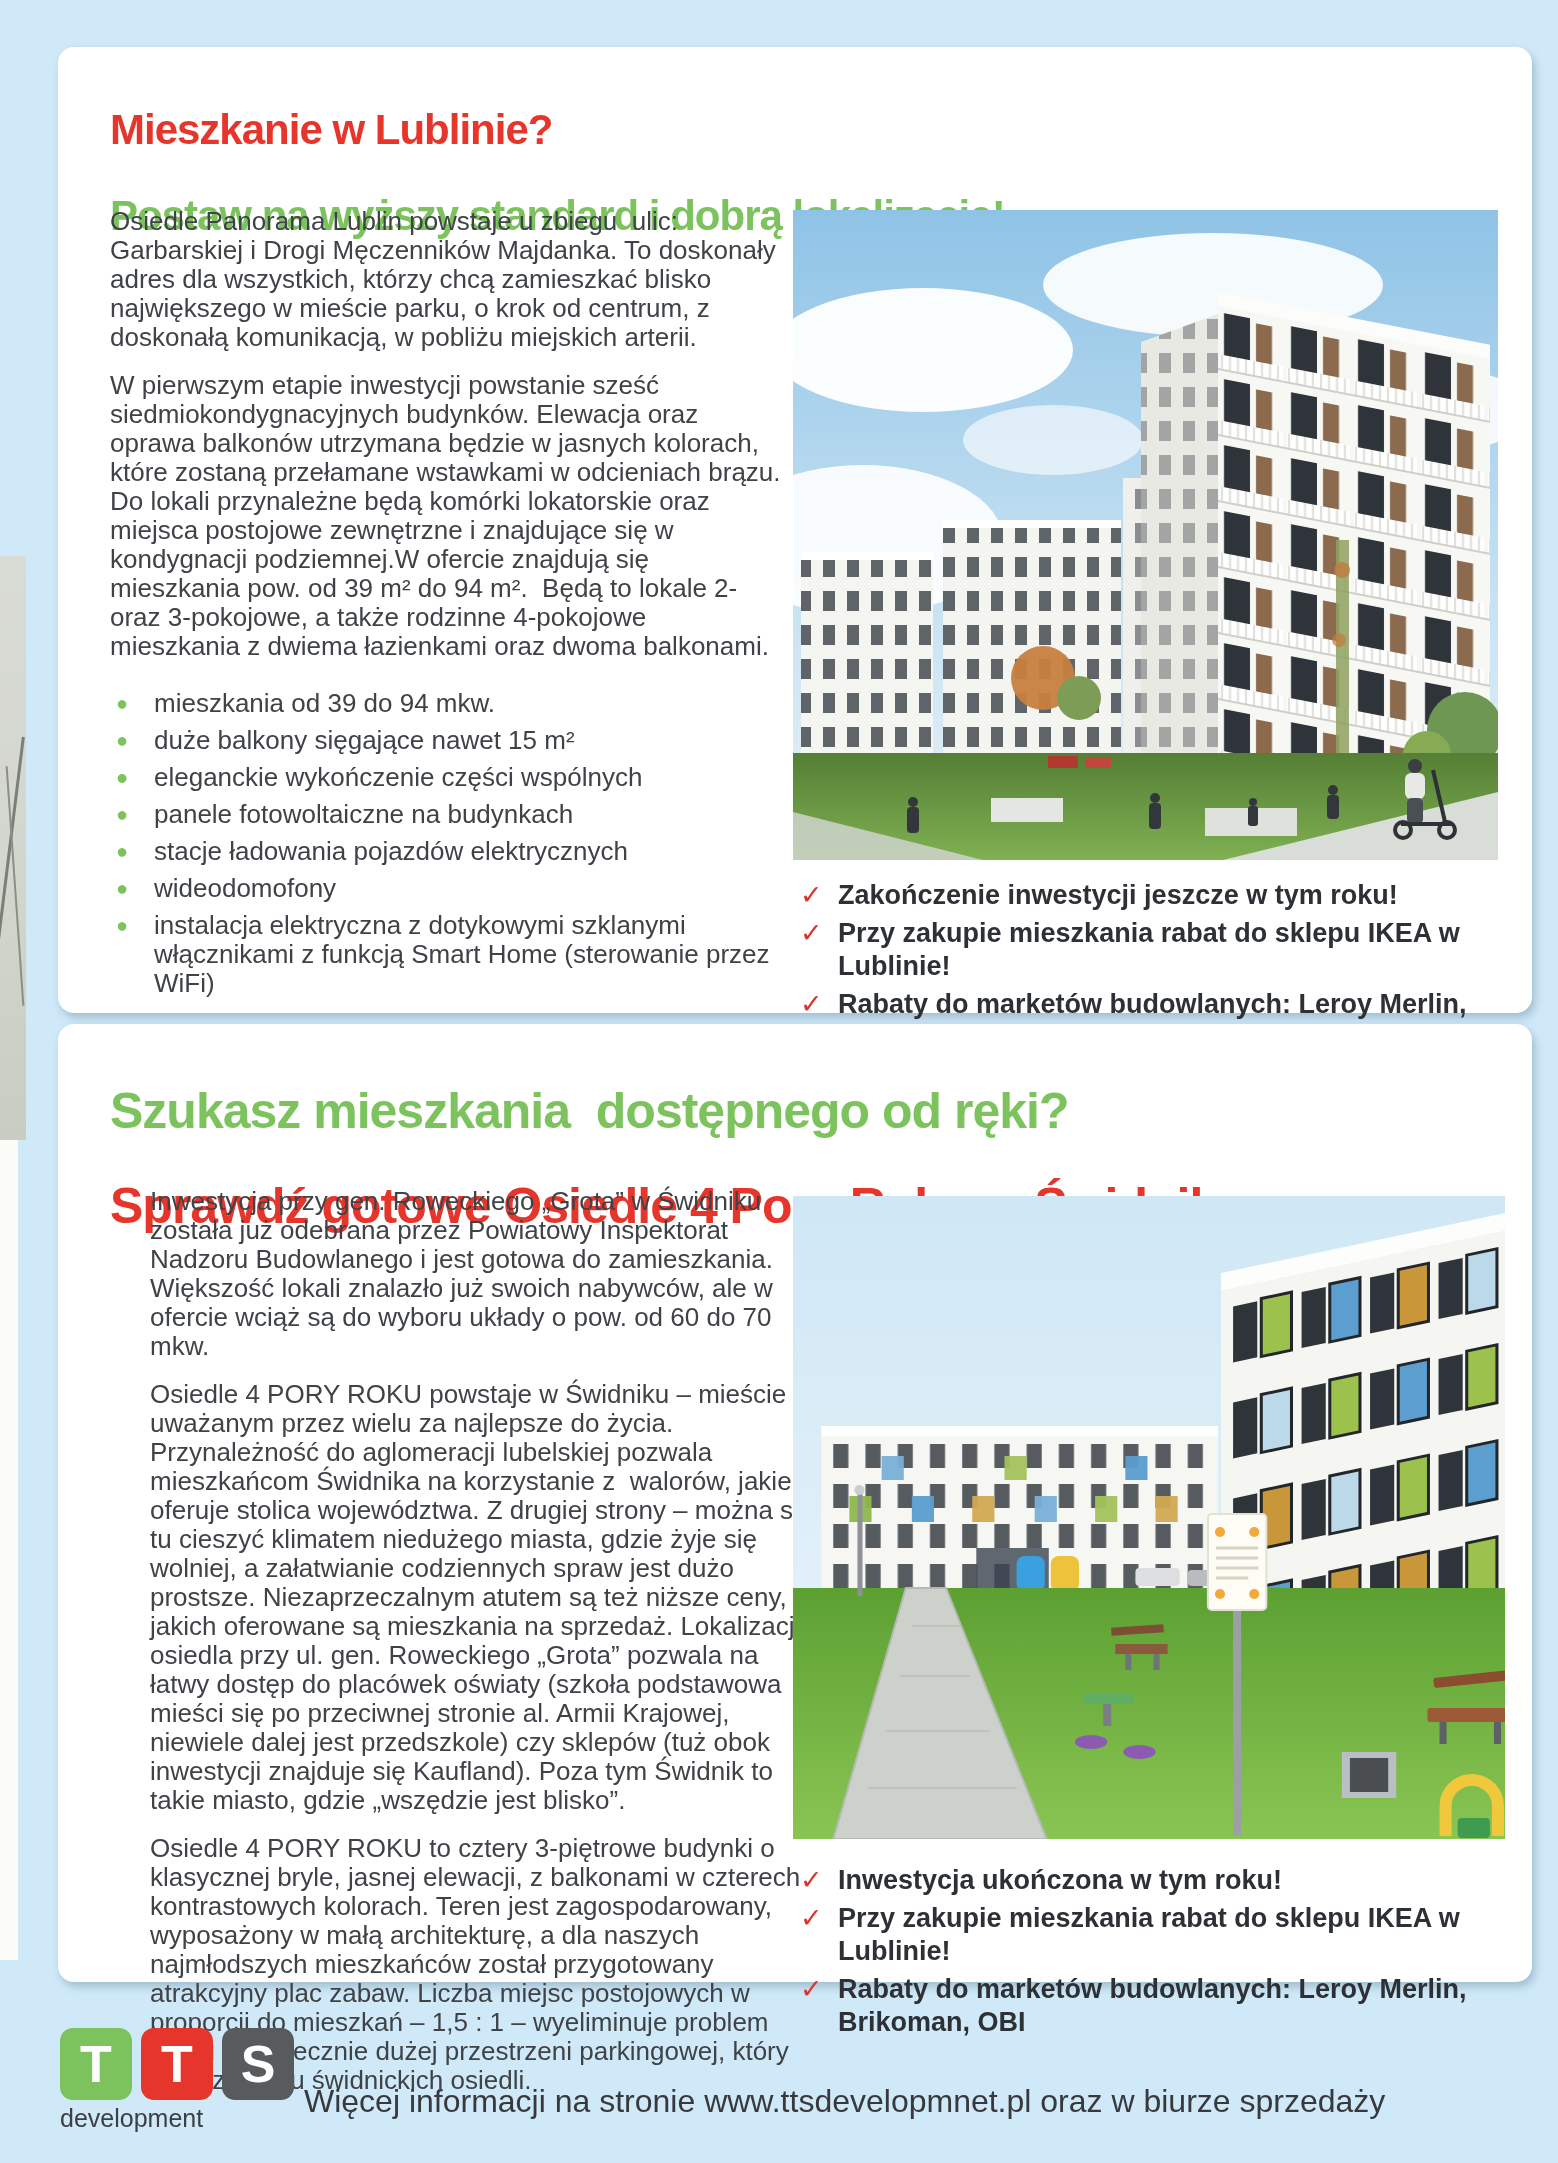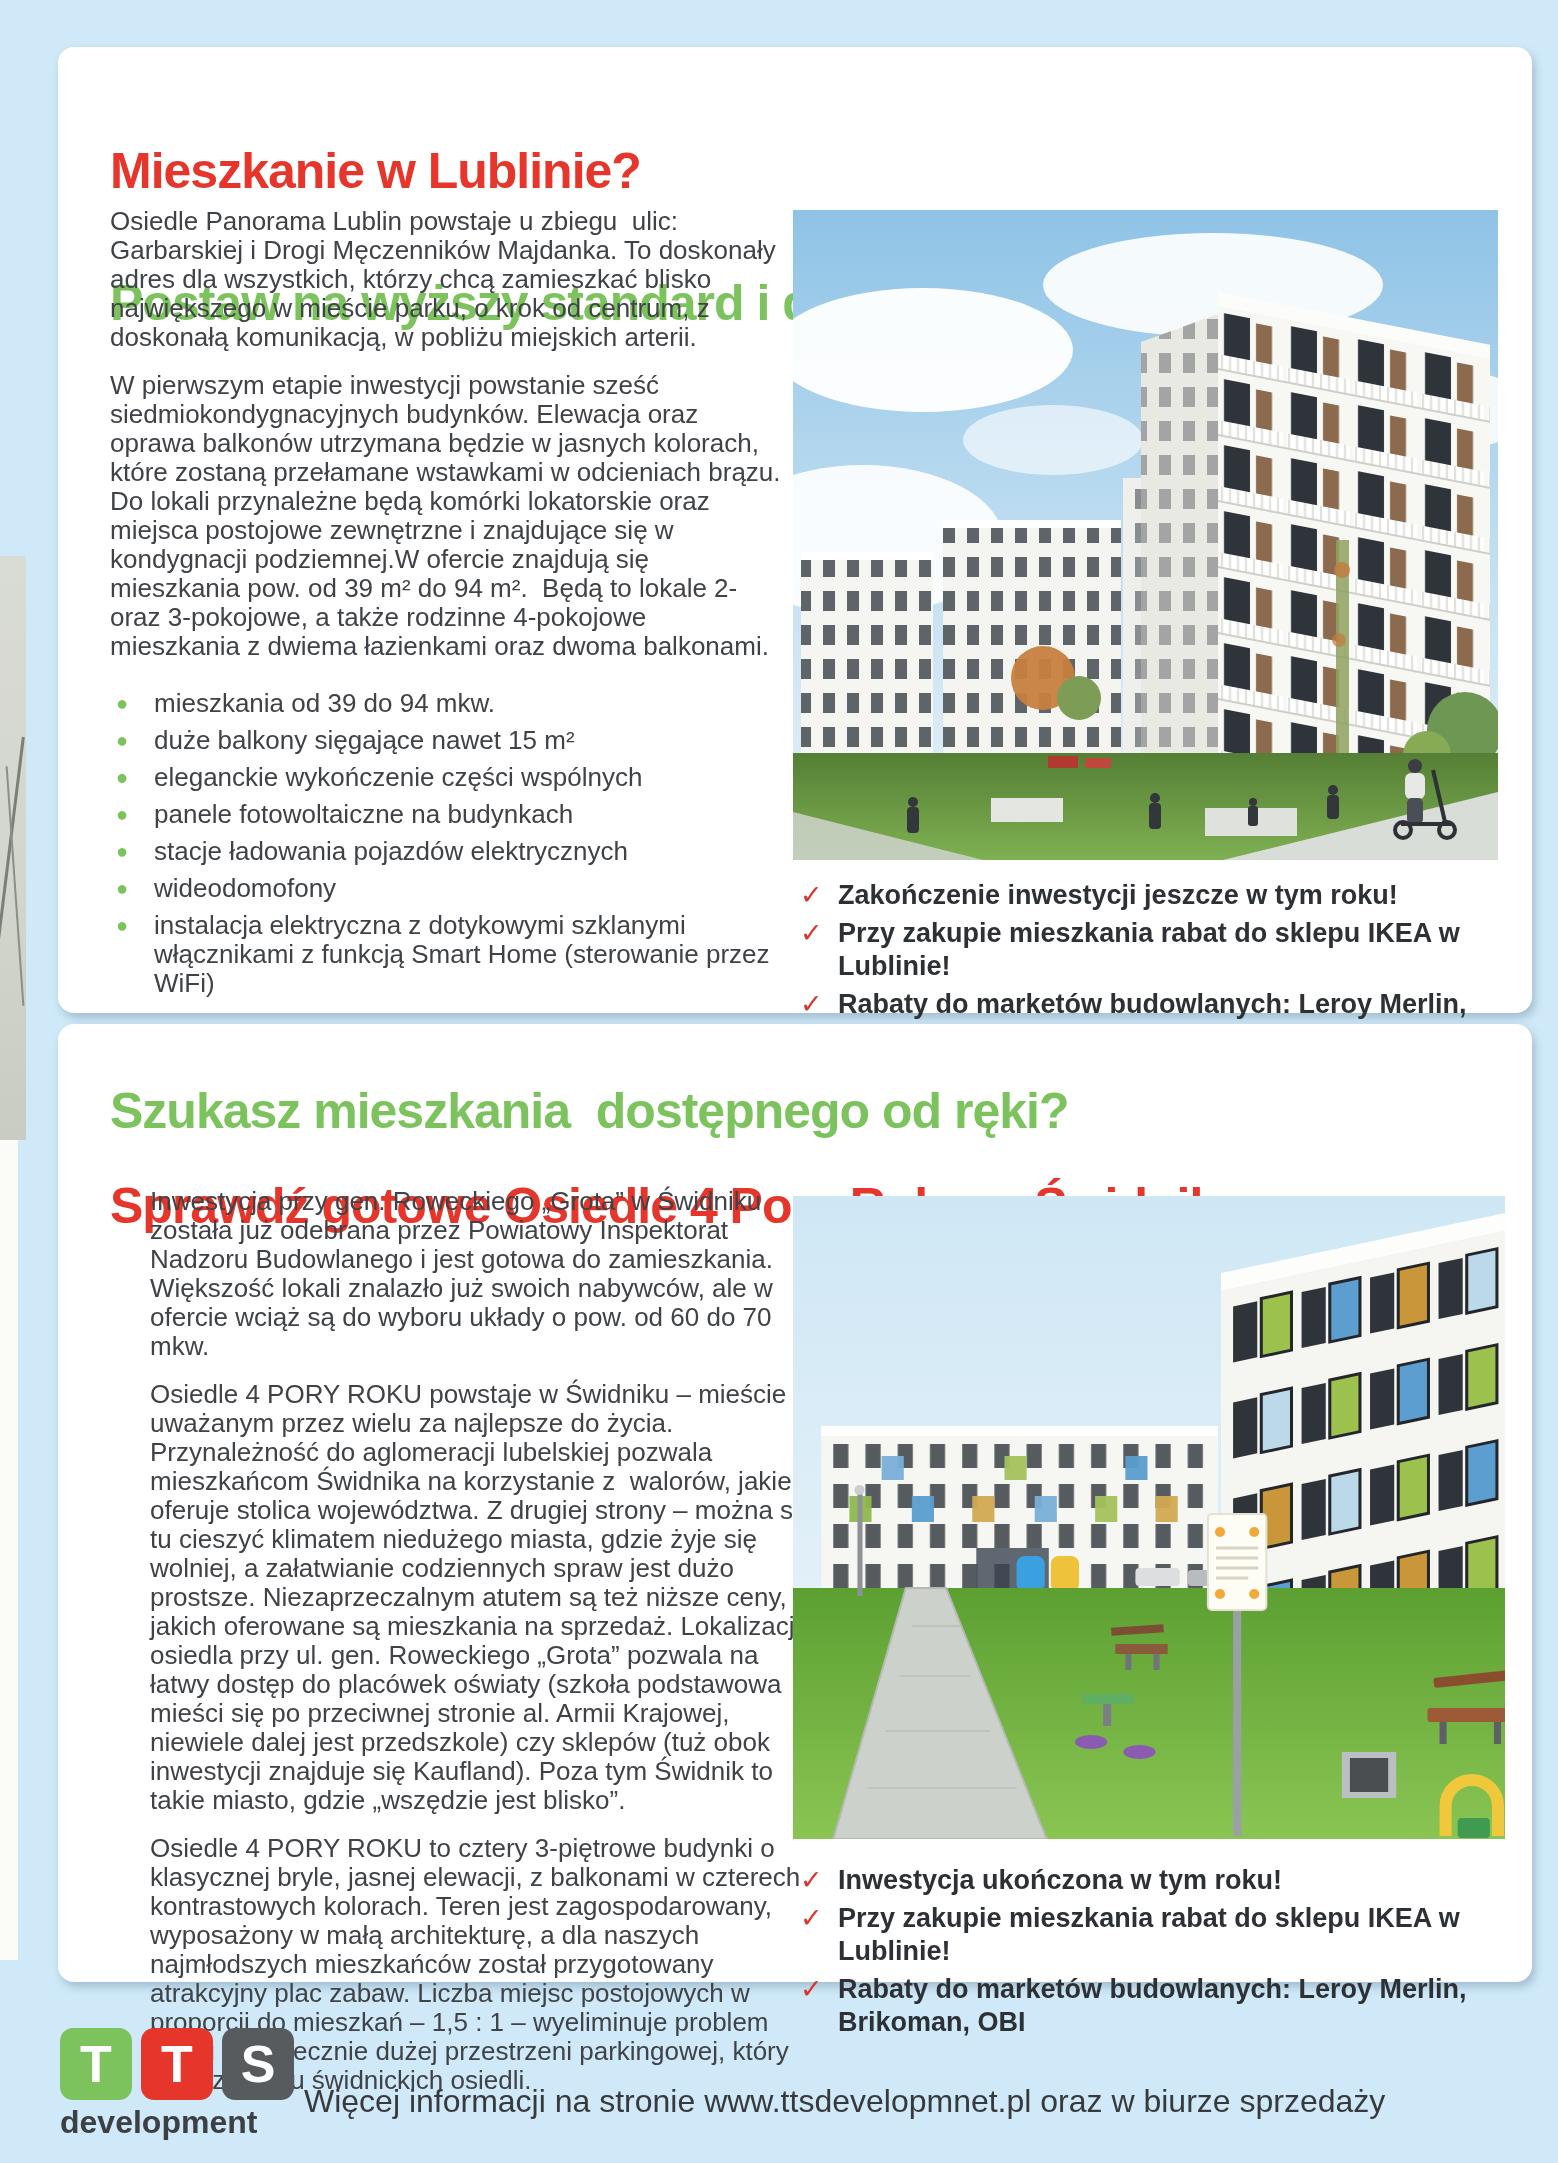--- a/index.html
+++ b/index.html
@@ -16,21 +16,21 @@
   .left-artifact .rail2{position:absolute;left:14px;top:210px;width:2px;height:240px;background:#8a8f88;transform:rotate(-4deg);}
   .left-artifact-white{position:absolute;left:0;top:1140px;width:18px;height:820px;background:#fbfbf8;}
 
   .card{position:absolute;left:58px;width:1474px;background:#ffffff;border-radius:16px;
     box-shadow:3px 5px 9px rgba(90,120,145,.38);}
   #card-lublin{top:47px;height:966px;}
   #card-swidnik{top:1024px;height:958px;}
 
   .titles{position:absolute;left:52px;top:22px;white-space:pre-wrap;}
   .titles h1,.titles h2{margin:0;font-weight:700;letter-spacing:-1px;line-height:1.18;}
-  #card-lublin .titles h1,#card-lublin .titles h2{font-size:50px;margin-top:37px;}
+  #card-lublin .titles h1,#card-lublin .titles h2{font-size:42px;}
   #card-swidnik .titles h1,#card-swidnik .titles h2{font-size:50px;}
   .t-red{color:#e6352b;}
   .t-green{color:#7cc35e;}
 
   .col-text{position:absolute;left:52px;width:672px;font-size:26px;line-height:29px;color:#3f4246;}
   #card-lublin .col-text{top:160px;}
   #card-swidnik .col-text{top:163px;line-height:29px;margin-left:40px;}
   .col-text p{margin:0 0 19px 0;white-space:pre-wrap;}
 
   ul.bullets{list-style:none;margin:28px 0 0 0;padding:0;}
@@ -47,21 +47,21 @@
   #card-swidnik ul.checks{top:840px;}
   ul.checks li{position:relative;padding-left:40px;margin-bottom:5px;
     font-weight:700;font-size:27px;line-height:33px;color:#2d3136;}
   ul.checks .chk{position:absolute;left:2px;top:0;color:#d9352c;font-weight:700;font-size:27px;}
 
   .footer{position:absolute;left:58px;top:2022px;width:1442px;height:132px;}
   .logo{position:absolute;left:2px;top:6px;width:250px;}
   .logo-tiles{display:flex;gap:9px;}
   .tile{width:72px;height:72px;border-radius:13px;display:flex;align-items:center;justify-content:center;
     color:#ffffff;font-weight:700;font-size:52px;}
-  .logo-caption{margin-top:4px;font-weight:700;font-size:32px;color:#3c4044;letter-spacing:0px;}
+  .logo-caption{margin-top:4px;font-weight:400;font-size:25px;color:#3c4044;letter-spacing:0px;}
   .footer-text{position:absolute;left:246px;top:10px;color:#37393d;}
   .footer-line{font-size:32px;line-height:46px;white-space:pre-wrap;margin-top:46px;}
   .footer-line .b{font-weight:700;}
 </style>
 </head>
 <body>
 
 <div class="left-artifact">
   <div class="rail"></div>
     <div class="rail2"></div>

